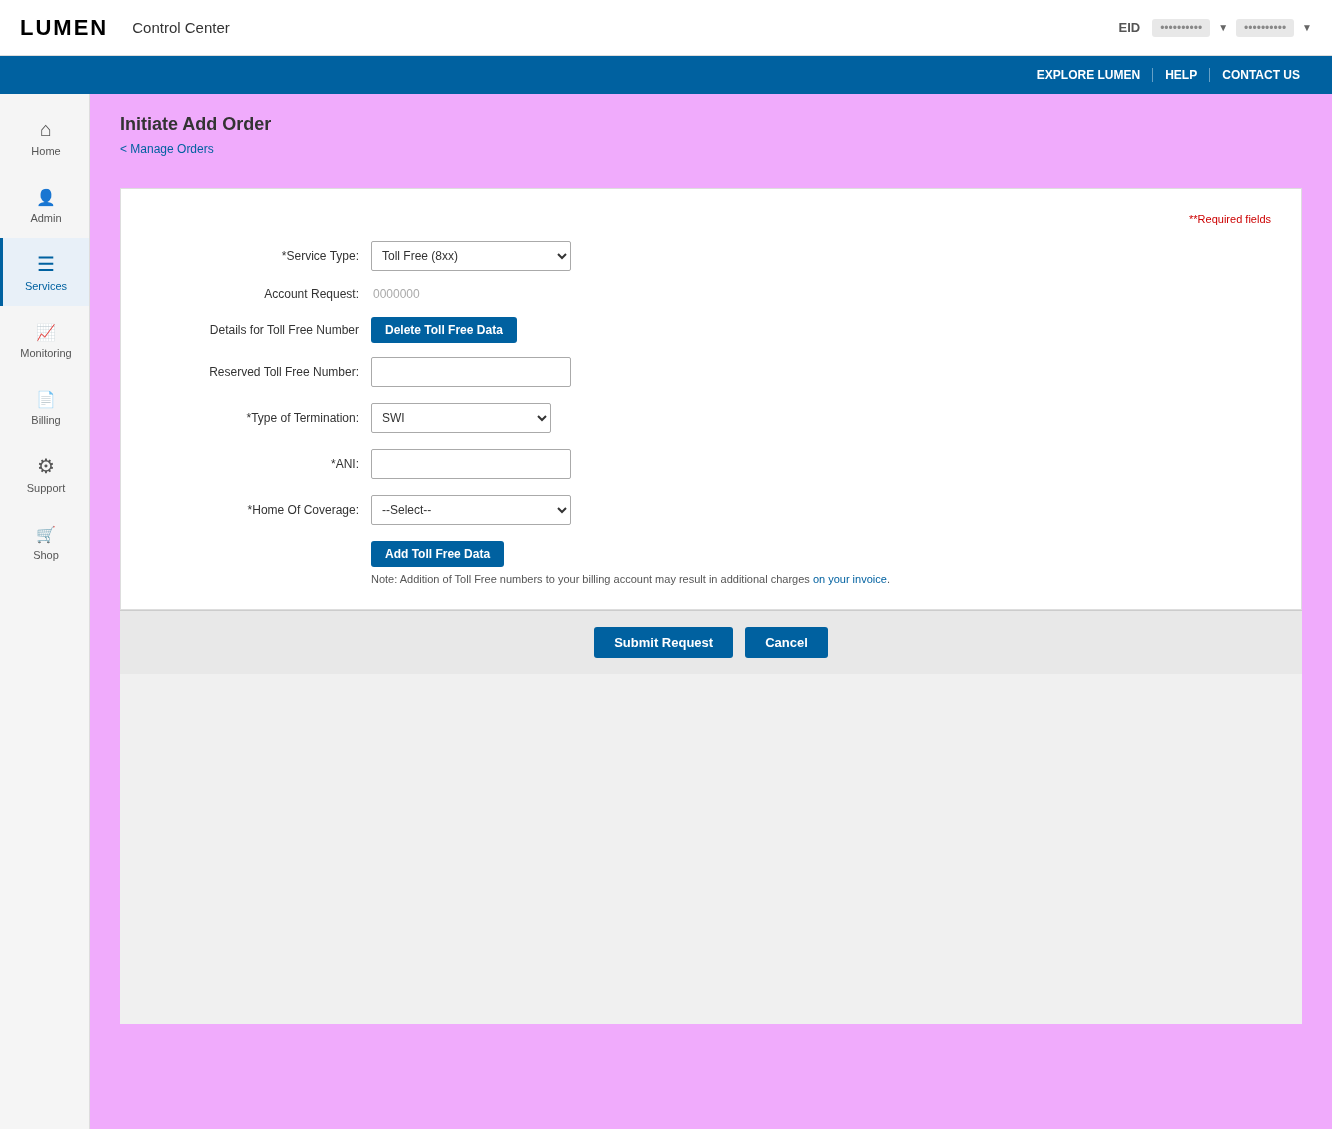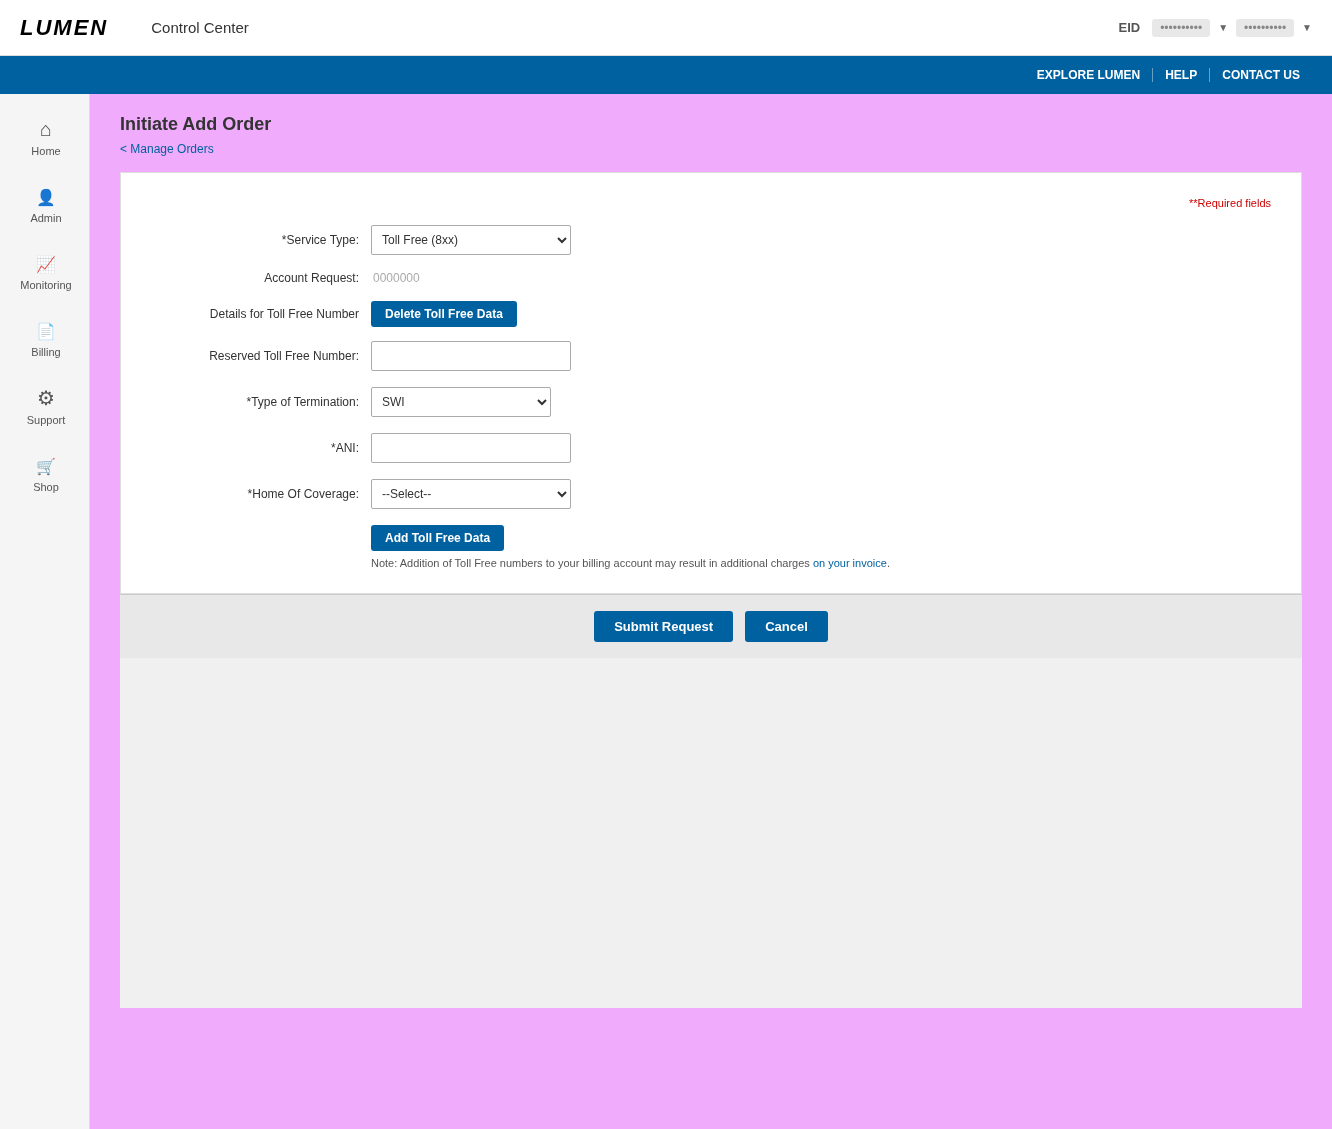--- a/index.html
+++ b/index.html
@@ -12,23 +12,22 @@
       background: #fff;
       border-bottom: 1px solid #ddd;
       padding: 0 20px;
       height: 56px;
     }
     .logo {
       font-size: 22px;
       font-weight: bold;
       letter-spacing: 2px;
       color: #000;
-      margin-right: 43px;
+      margin-right: 24px;
       font-family: 'Arial Black', Arial, sans-serif;
-      font-style: italic;
     }
     .app-title {
       font-size: 15px;
       color: #333;
       font-weight: normal;
     }
     .header-right {
       margin-left: auto;
       display: flex;
       align-items: center;
@@ -114,21 +113,21 @@
       color: #333;
       margin-bottom: 6px;
     }
     .back-link {
       color: #0061a0;
       font-size: 12px;
       cursor: pointer;
       display: inline-flex;
       align-items: center;
       gap: 4px;
-      margin-bottom: 16px;
+      margin-bottom: 32px;
     }
 
     
     .form-panel {
       background: #fff;
       border: 1px solid #ddd;
       padding: 24px 30px;
       margin-bottom: 0;
     }
 
@@ -291,20 +290,24 @@
 
   <div class="sidebar">
     <div class="sidebar-item">
       <span class="sidebar-icon icon-home"></span>
       <span>Home</span>
     </div>
     <div class="sidebar-item">
       <span class="sidebar-icon icon-admin"></span>
       <span>Admin</span>
     </div>
+    <div class="sidebar-item active">
+      <span class="sidebar-icon icon-services"></span>
+      <span>Services</span>
+    </div>
     <div class="sidebar-item">
       <span class="sidebar-icon icon-monitoring"></span>
       <span>Monitoring</span>
     </div>
     <div class="sidebar-item">
       <span class="sidebar-icon icon-billing"></span>
       <span>Billing</span>
     </div>
     <div class="sidebar-item">
       <span class="sidebar-icon icon-support"></span>

